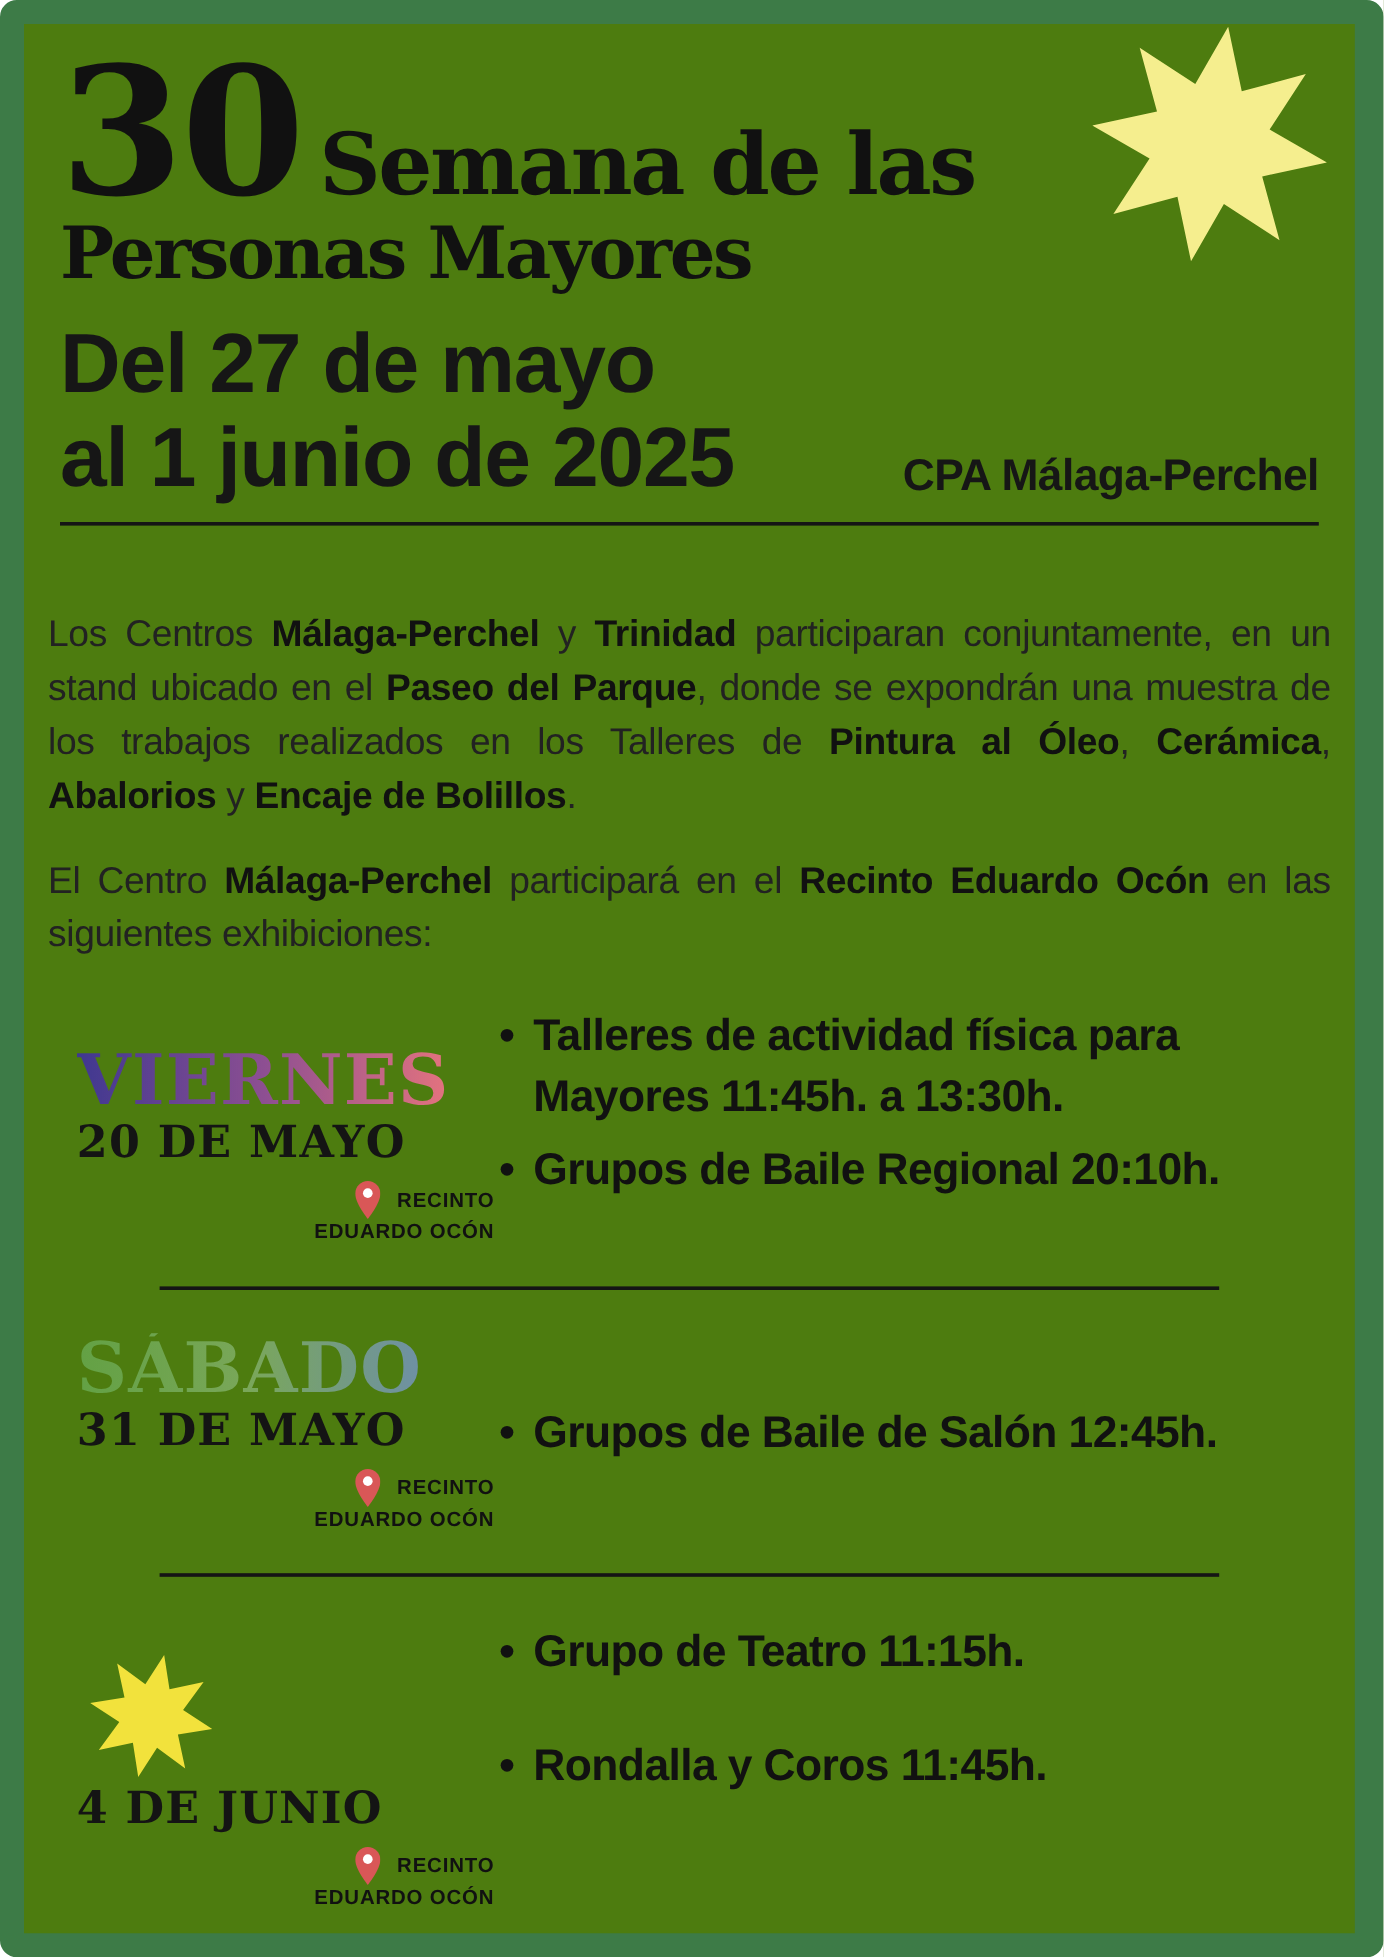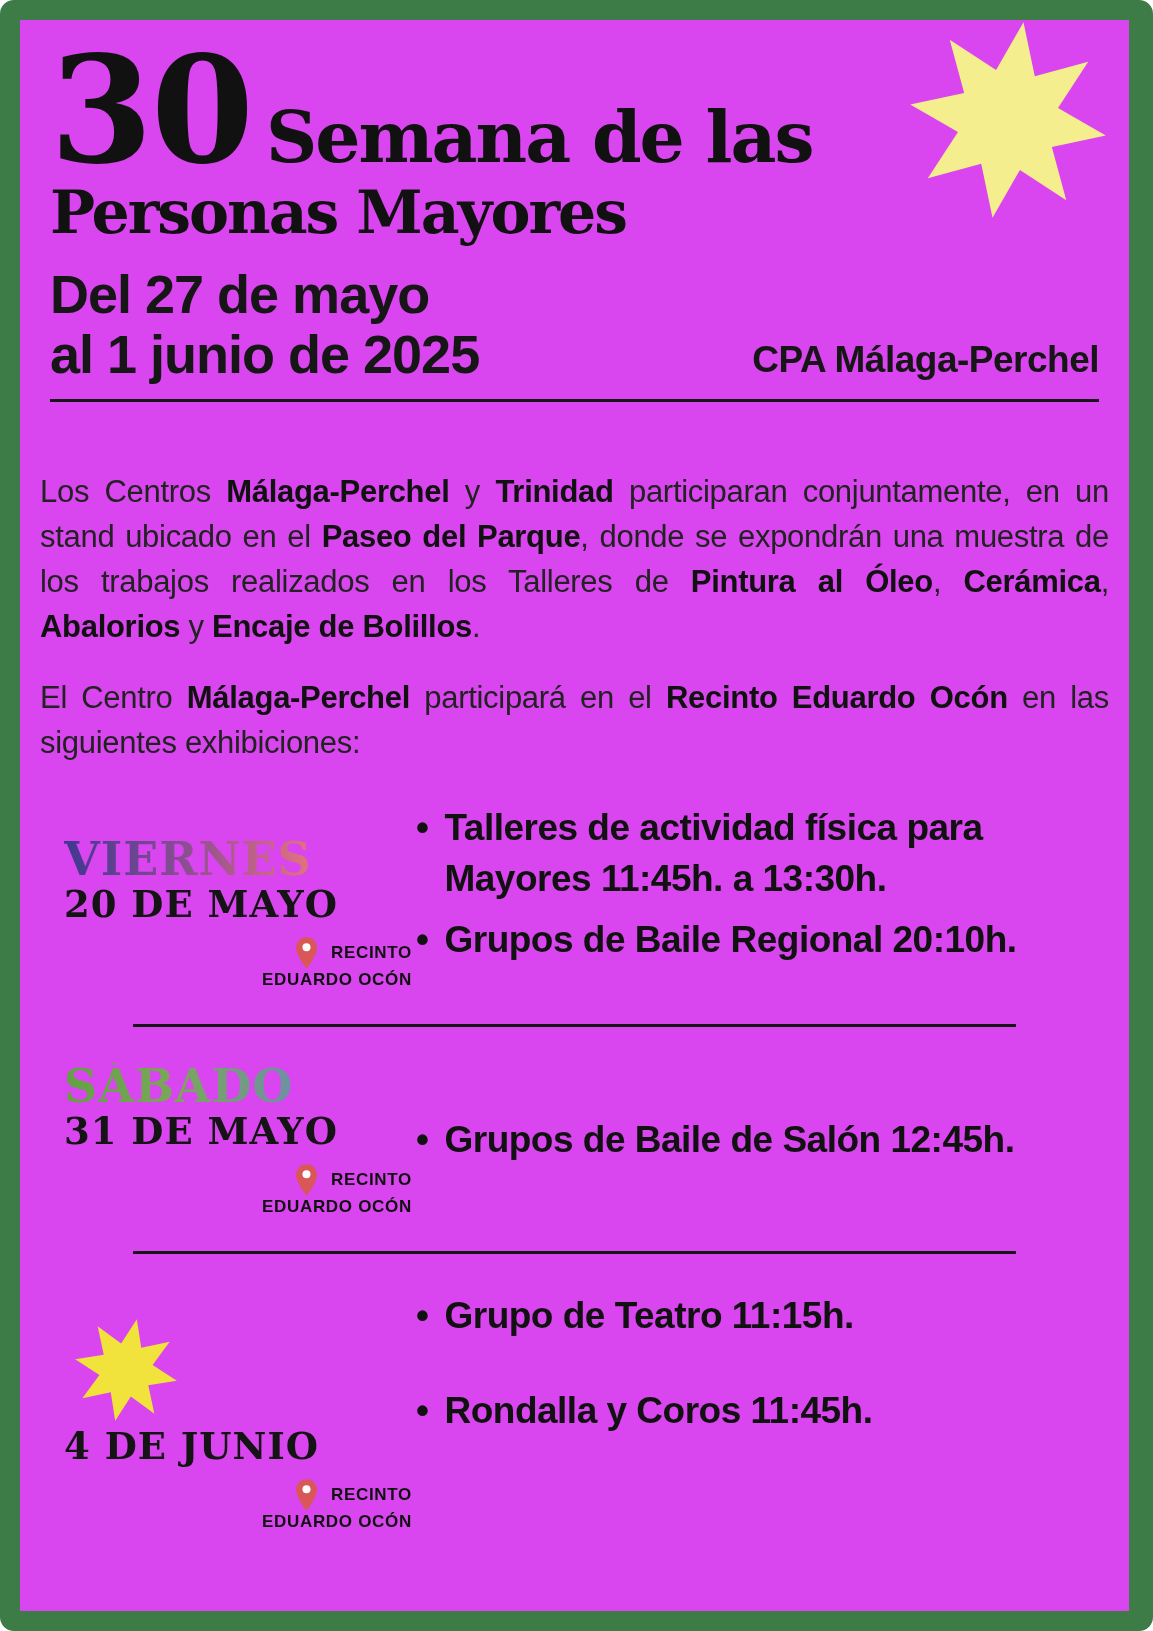--- a/index.html
+++ b/index.html
@@ -1,21 +1,21 @@
 <!DOCTYPE html>
 <html lang="es" style="--border-green: #3d7b47; --star-pale: #f5ee8e; --star-bright: #f2e23c; --pin-red: #d95757; --ink: #1b1b1b;"><head>
 <meta charset="utf-8">
 <style>
   * { margin:0; padding:0; box-sizing:border-box; }
   html,body { background:#ffffff; }
   body { width:1153px; height:1631px; font-family:"Liberation Sans", sans-serif; color:var(--ink,#1b1b1b); }
 
   .poster{
     position:relative; width:1153px; height:1631px;
-    background:#d946ef;
+    background:#4d7c0f;
     border:20px solid var(--border-green,#3d7b47);
     border-right-width:24px;
     border-radius:14px;
     overflow:hidden;
     padding:24px 16px 10px 16px;
   }
 
   
   .corner-star{ position:absolute; top:-4px; right:22px; width:198px; height:208px; transform:rotate(9deg); }
   .corner-star polygon{ fill:var(--star-pale,#f5ee8e); }
@@ -25,21 +25,21 @@
   h1{
     font-family:"DejaVu Serif", serif; font-weight:700; color:#111;
     letter-spacing:-2px; line-height:.98;
   }
   .title-row{ display:flex; align-items:baseline; gap:14px; }
   .edition{ font-size:148px; line-height:.9; }
   .title-part{ font-size:71px; }
   .title-line2{ display:block; font-size:60px; margin-top:6px; }
 
   .sub-row{ display:flex; justify-content:space-between; align-items:flex-end; margin-top:22px; }
-  .dates{ font-weight:700; font-size:54px; line-height:1.12; letter-spacing:-1px; color:#161616; }
+  .dates{ font-weight:700; font-size:70px; line-height:1.12; letter-spacing:-1px; color:#161616; }
   .cpa{ font-weight:700; font-size:37px; letter-spacing:-.5px; color:#161616; padding-bottom:4px; }
 
   .rule{ border:none; border-top:3px solid #151515; margin-top:14px; }
 
   
   .body-text{
     font-size:31px; line-height:1.45; text-align:justify;
     letter-spacing:-.3px; color:#222; padding:0 4px;
   }
   .body-text b{ color:#111; }
@@ -47,21 +47,21 @@
   .p2{ margin-top:26px; }
 
   
   .day-row{ display:flex; margin-top:36px; }
   .day-row.center{ align-items:center; }
   .day-left{ width:380px; flex:0 0 380px; padding-left:28px; }
   .day-row.first .day-left{ padding-top:34px; }
 
   .day-title-row{ display:flex; align-items:center; }
   .day-name{
-    font-family:"DejaVu Serif", serif; font-weight:700; font-size:46px;
+    font-family:"DejaVu Serif", serif; font-weight:700; font-size:58px;
     letter-spacing:1px; line-height:1;
     background-image:linear-gradient(90deg,#444,#444);
     -webkit-background-clip:text; background-clip:text; color:transparent;
     display:inline-block;
   }
   .day-date{
     font-family:"DejaVu Serif", serif; font-weight:700; font-size:37px;
     letter-spacing:1px; color:#141414; margin-top:4px; line-height:1;
   }
   .inline-star{ width:104px; height:108px; margin-left:10px; margin-top:26px; flex:0 0 auto; transform:rotate(12deg); }

